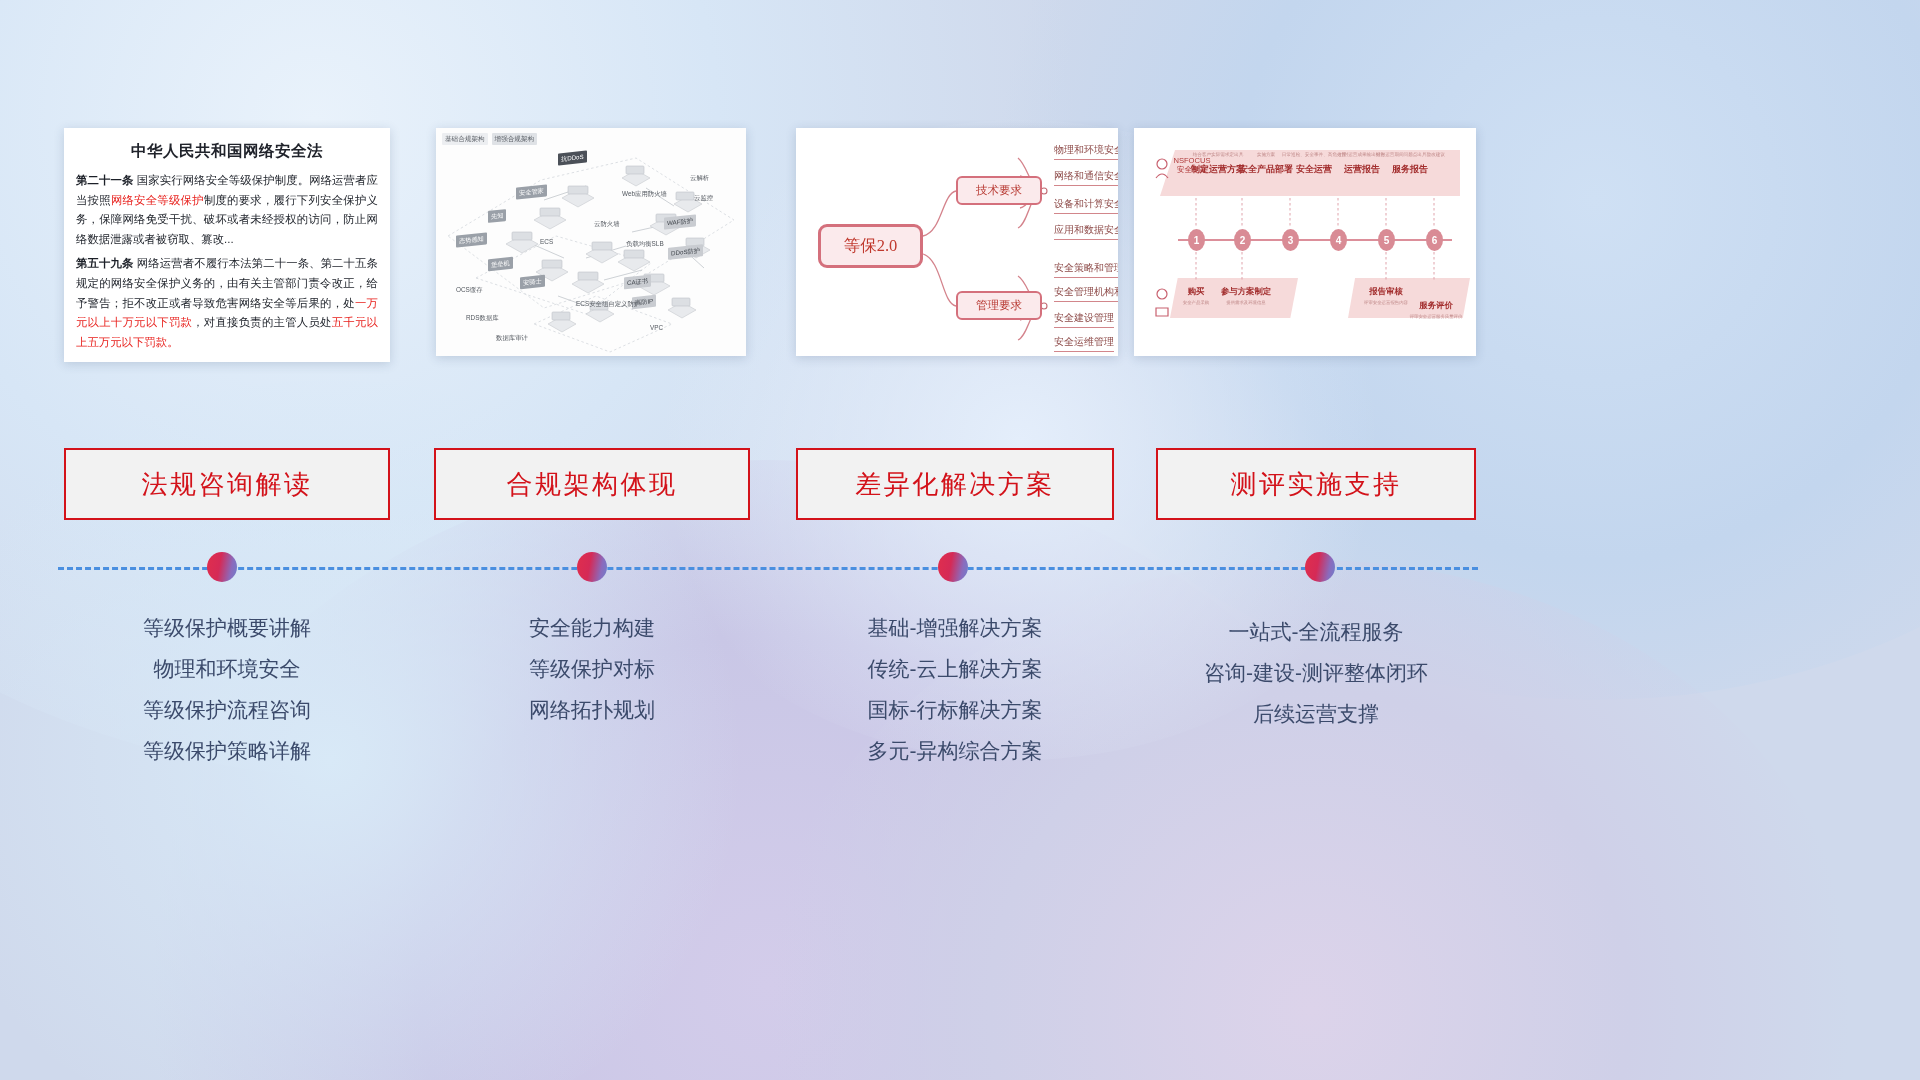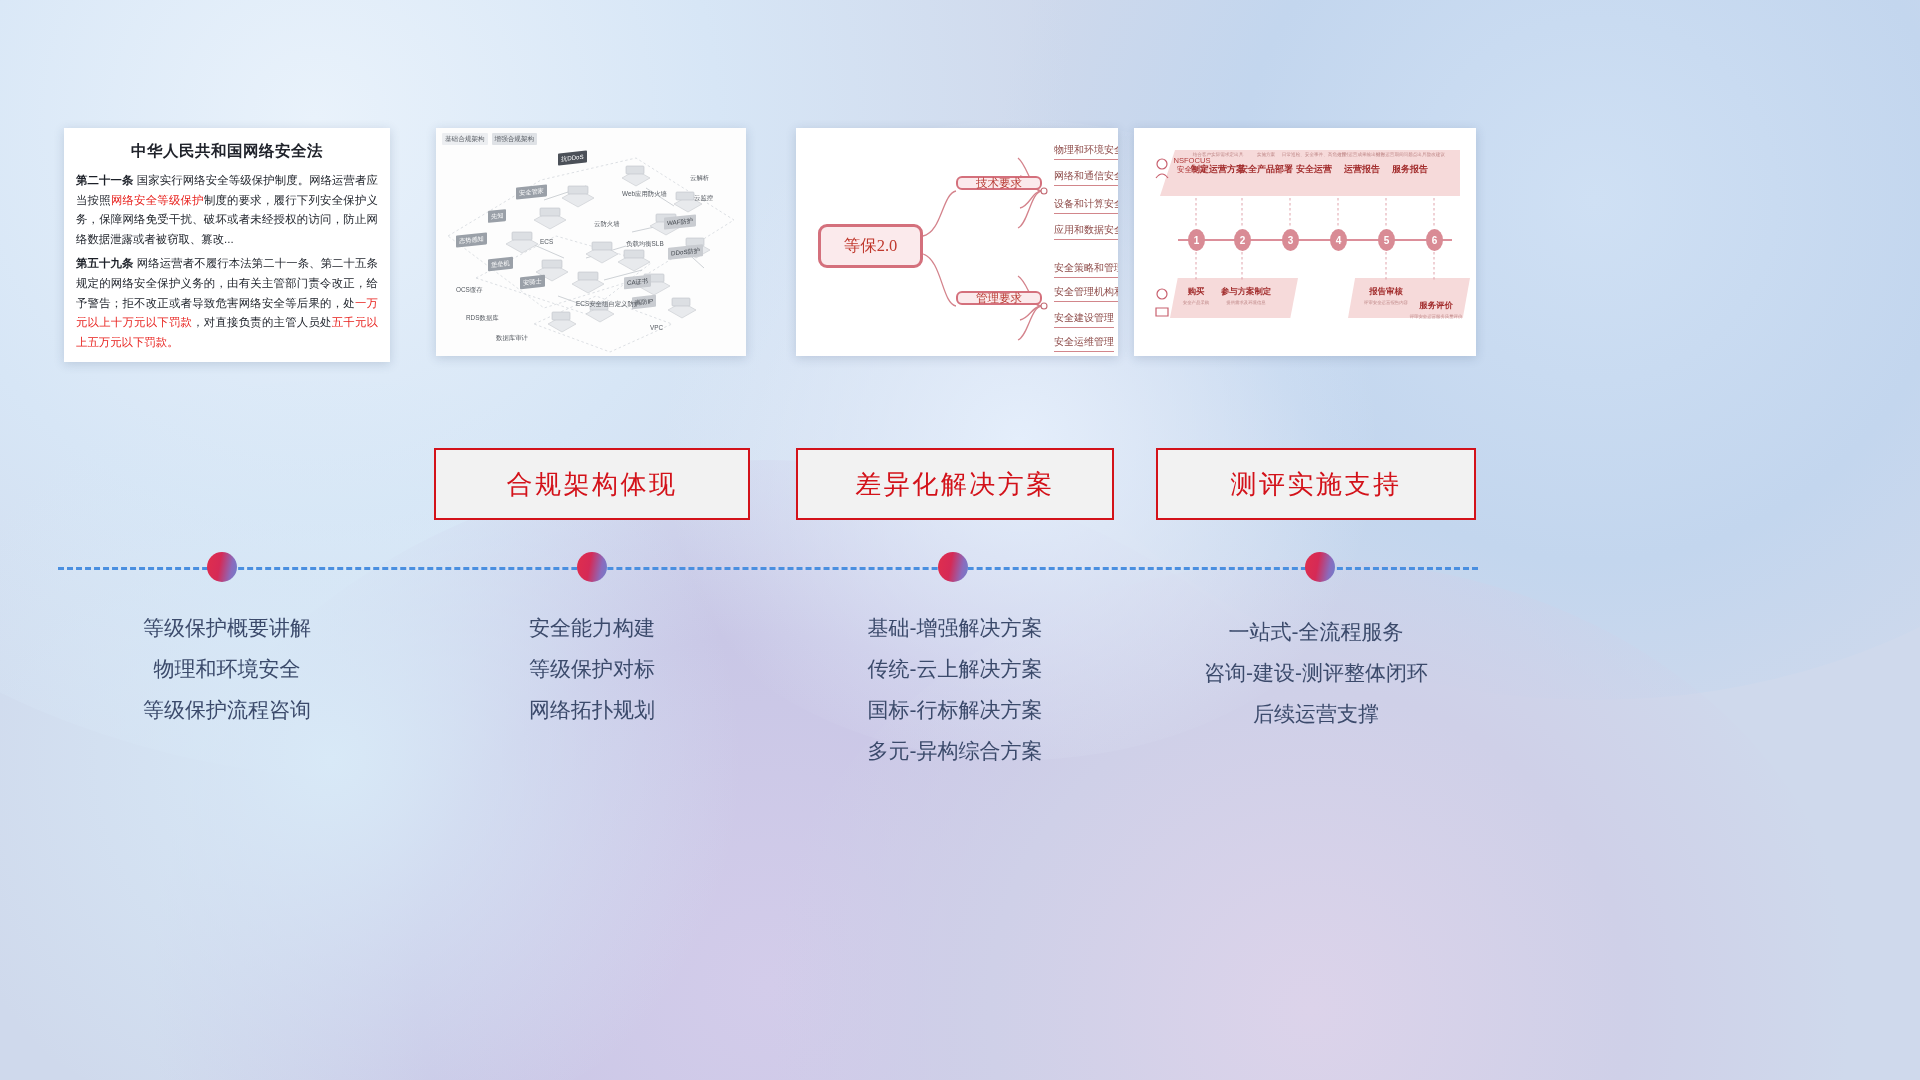--- a/index.html
+++ b/index.html
@@ -70,21 +70,21 @@
   
   .mind { position: relative; width: 100%; height: 100%; background: #fff; }
   .mind svg { position: absolute; inset: 0; width: 100%; height: 100%; }
   .mm-root {
     position: absolute; left: 22px; top: 96px; width: 105px; height: 44px;
     border: 3px solid #d4707c; border-radius: 9px; background: #fbeaec;
     display: flex; align-items: center; justify-content: center;
     font-size: 16.5px; color: #c0392e; font-family: "Liberation Serif", serif;
   }
   .mm-mid {
-    position: absolute; width: 86px; height: 14px;
+    position: absolute; width: 86px; height: 29px;
     border: 2px solid #d4707c; border-radius: 6px; background: #fbeaec;
     display: flex; align-items: center; justify-content: center;
     font-size: 11.5px; color: #b83a33; font-family: "Liberation Serif", serif;
   }
   .mm-mid.m1 { left: 160px; top: 48px; }
   .mm-mid.m2 { left: 160px; top: 163px; }
   .mm-leaf {
     position: absolute; font-size: 10px; color: #8d4a48;
     font-family: "Liberation Serif", serif; white-space: nowrap;
     padding-bottom: 2px; border-bottom: 1.6px solid #d2868b;
@@ -375,40 +375,44 @@
             <div class="s">评审安全运营报告内容</div>
           </div>
           <div class="nsf-btm" style="left: 274px; top: 172px; width: 56px;">
             <div class="m">服务评价</div>
             <div class="s">评审安全运营服务质量评价</div>
           </div>
         </div>
     </div>
   </div>
 
+  <div class="sect s1">
+    <span>法规咨询解读</span>
+  </div>
   <div class="sect s2">
     <span>合规架构体现</span>
   </div>
   <div class="sect s4">
     <span>测评实施支持</span>
   </div>
   <div class="sect s3">
     <span>差异化解决方案</span>
   </div>
 
   <div id="tl-line"></div>
   <div class="tl-dot d1"></div>
   <div class="tl-dot d2"></div>
   <div class="tl-dot d3"></div>
   <div class="tl-dot d4"></div>
 
   <ul class="col c1">
       <li>等级保护概要讲解</li>
       <li>物理和环境安全</li>
       <li>等级保护流程咨询</li>
+      <li>等级保护策略详解</li>
     </ul>
   <ul class="col c2">
       <li>安全能力构建</li>
       <li>等级保护对标</li>
       <li>网络拓扑规划</li>
     </ul>
   <ul class="col c4">
       <li>一站式-全流程服务</li>
       <li>咨询-建设-测评整体闭环</li>
       <li>后续运营支撑</li>

